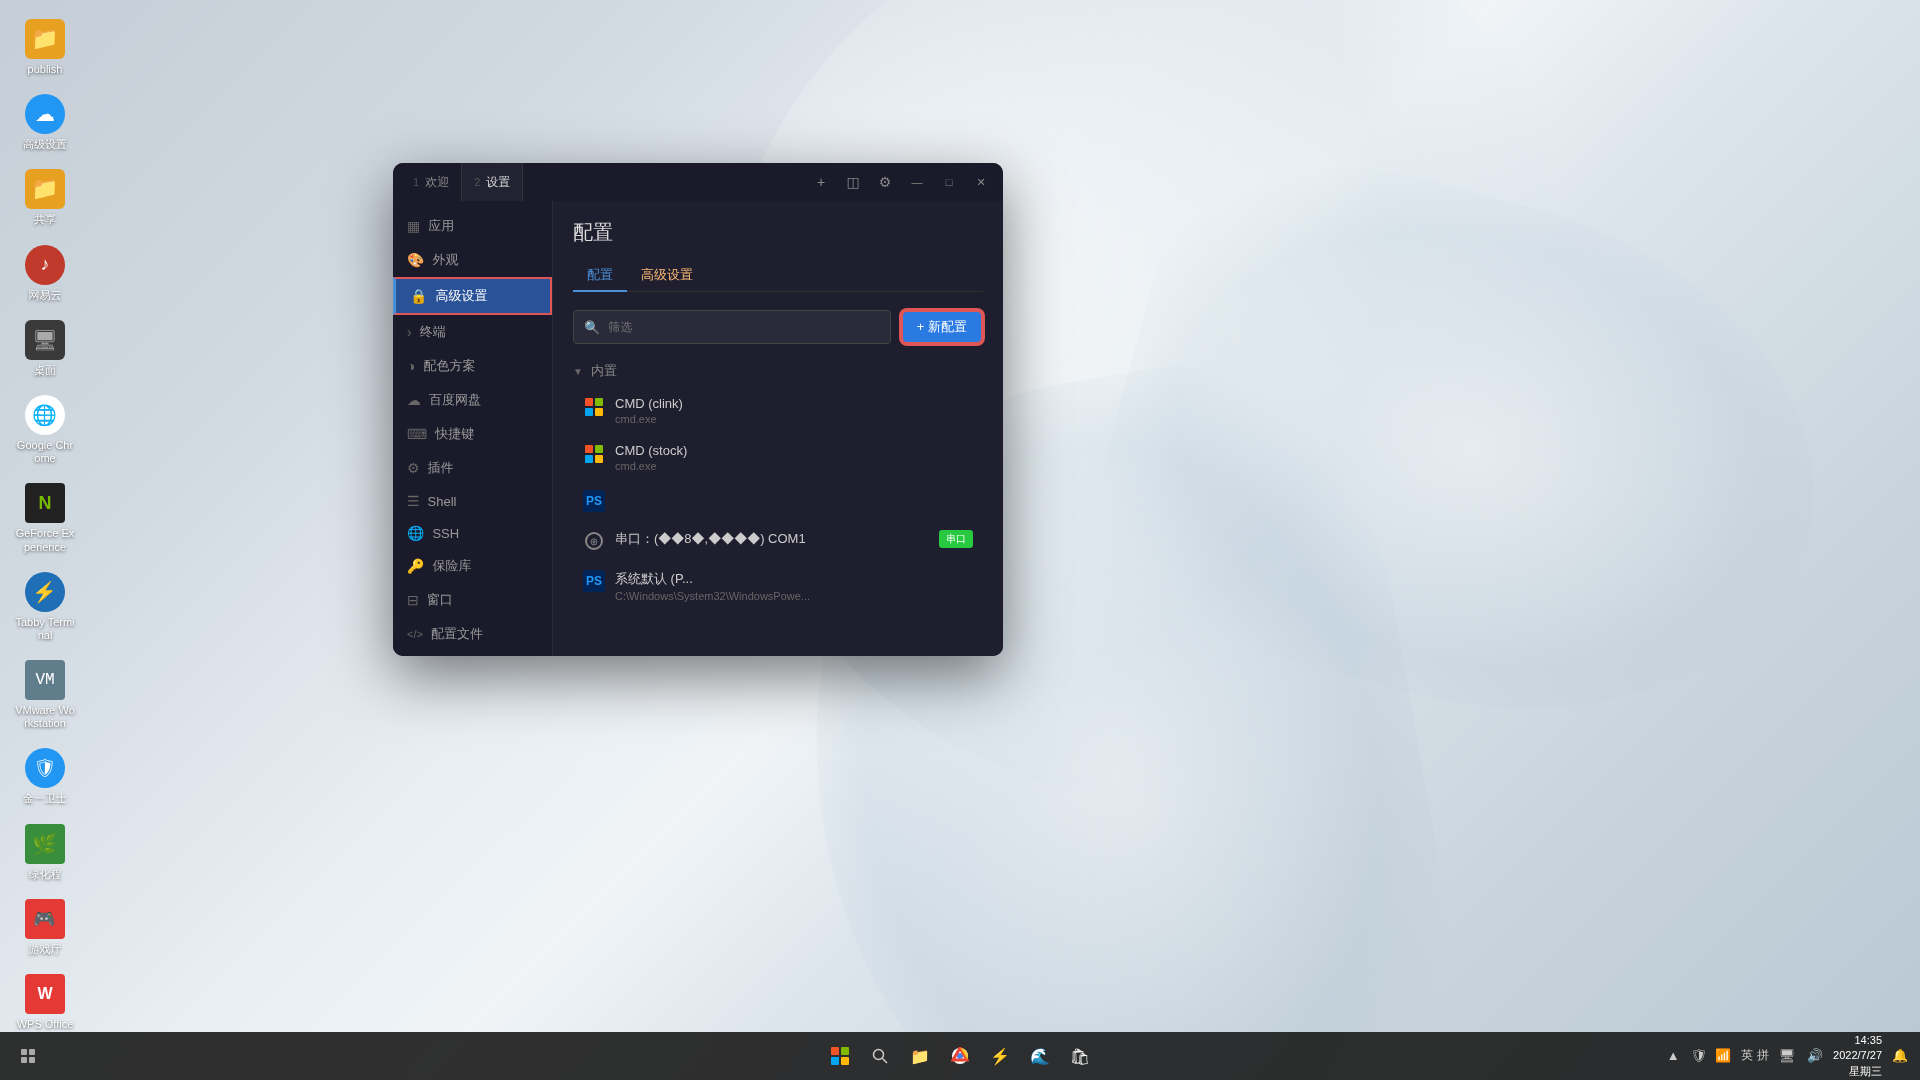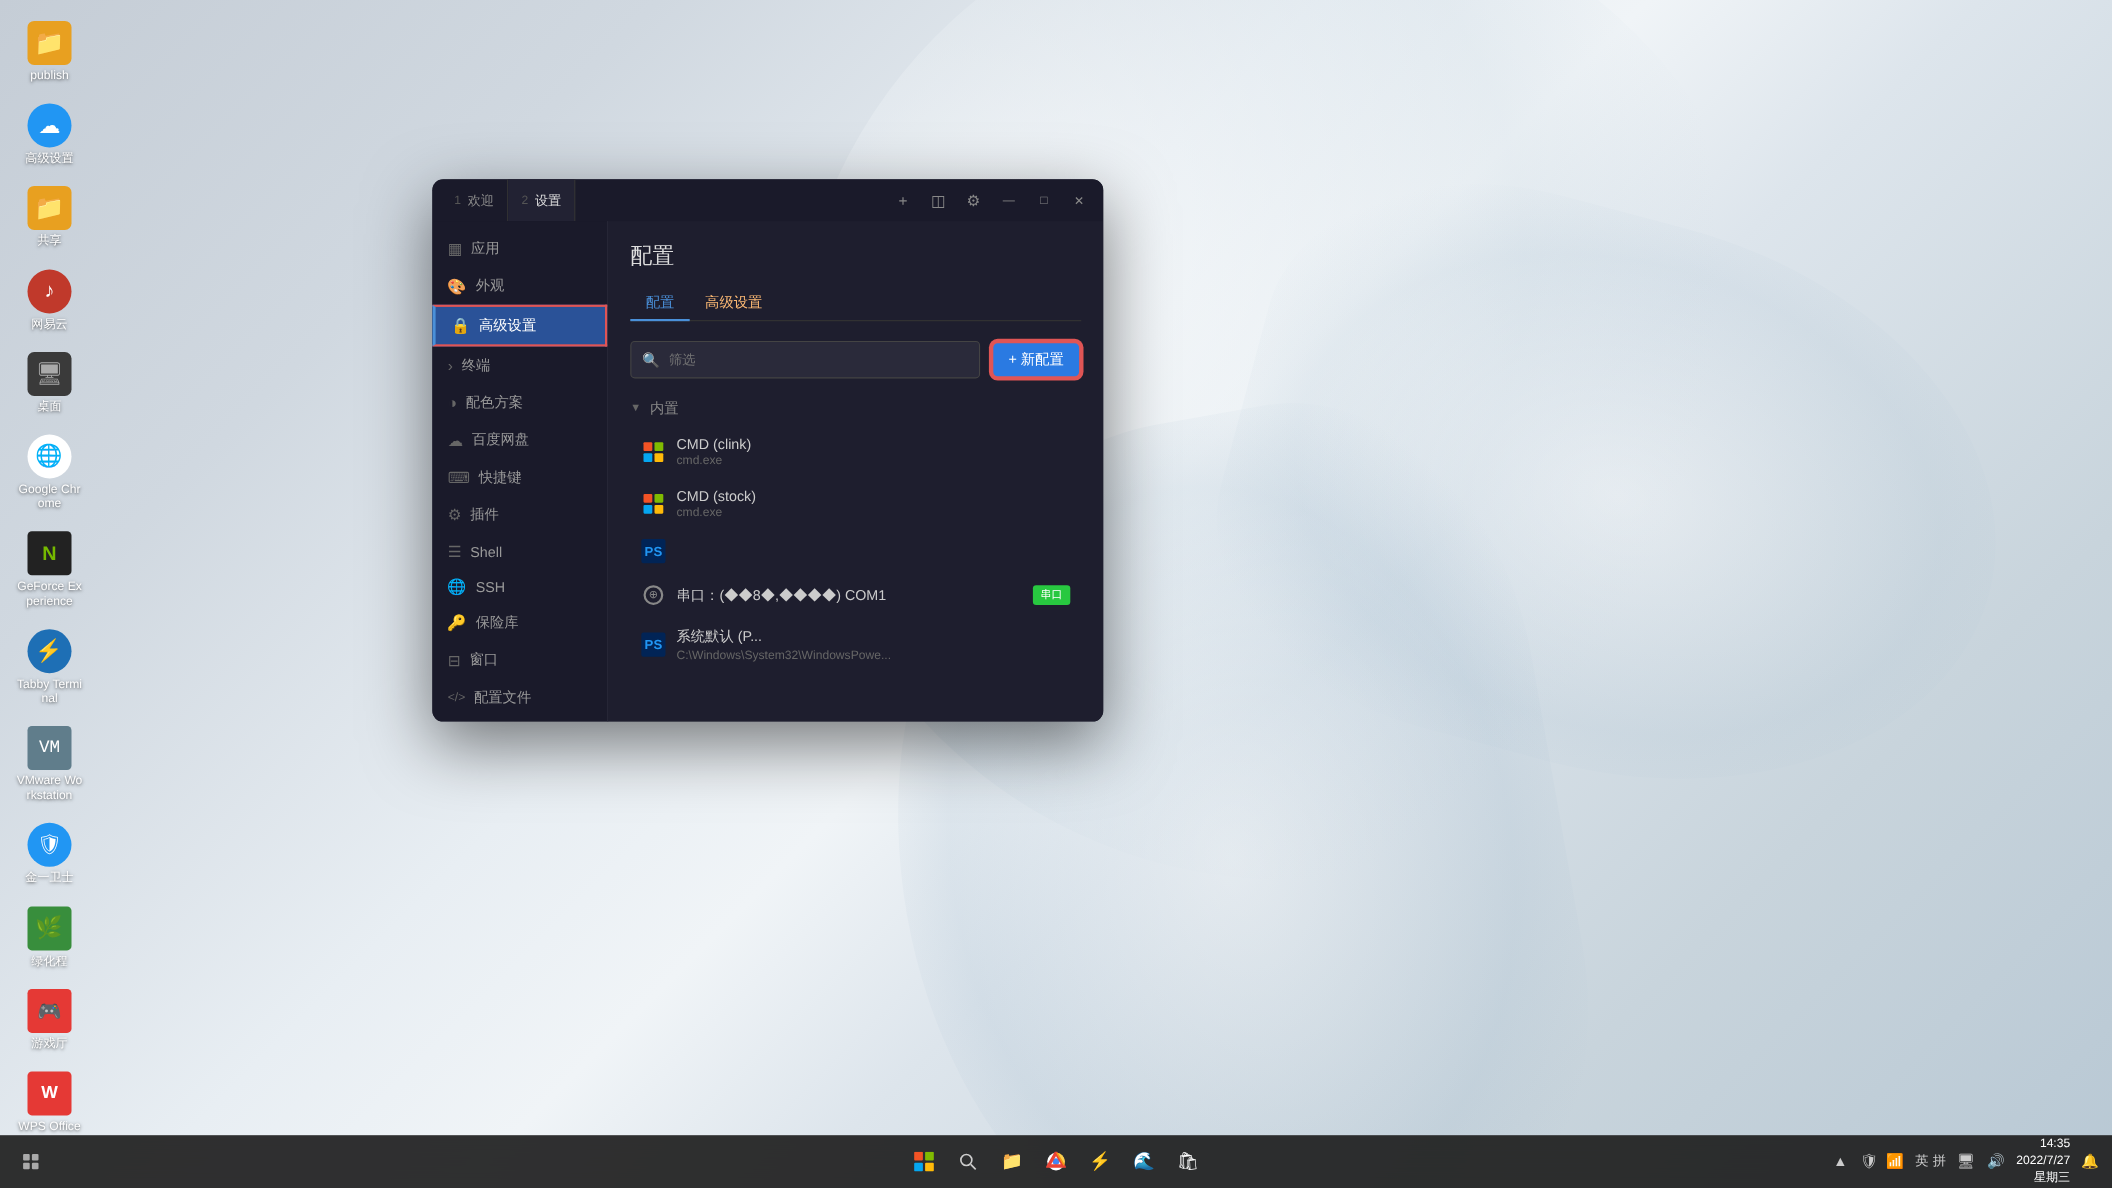--- a/index.html
+++ b/index.html
@@ -295,21 +295,21 @@
     }
     .builtin-header {
       display: flex; align-items: center; gap: 8px;
       padding: 4px 0 8px 0;
       font-size: 13px; color: #888;
       cursor: pointer;
     }
     .builtin-header .chevron { font-size: 10px; color: #666; }
     .config-list { display: flex; flex-direction: column; gap: 2px; }
     .config-item {
-      display: flex; align-items: center;
+      display: flex; align-items: flex-start;
       padding: 8px 10px;
       border-radius: 4px;
       cursor: pointer;
       gap: 10px;
     }
     .config-icon {
       width: 22px; height: 22px;
       display: flex; align-items: center; justify-content: center;
       flex-shrink: 0;
     }

